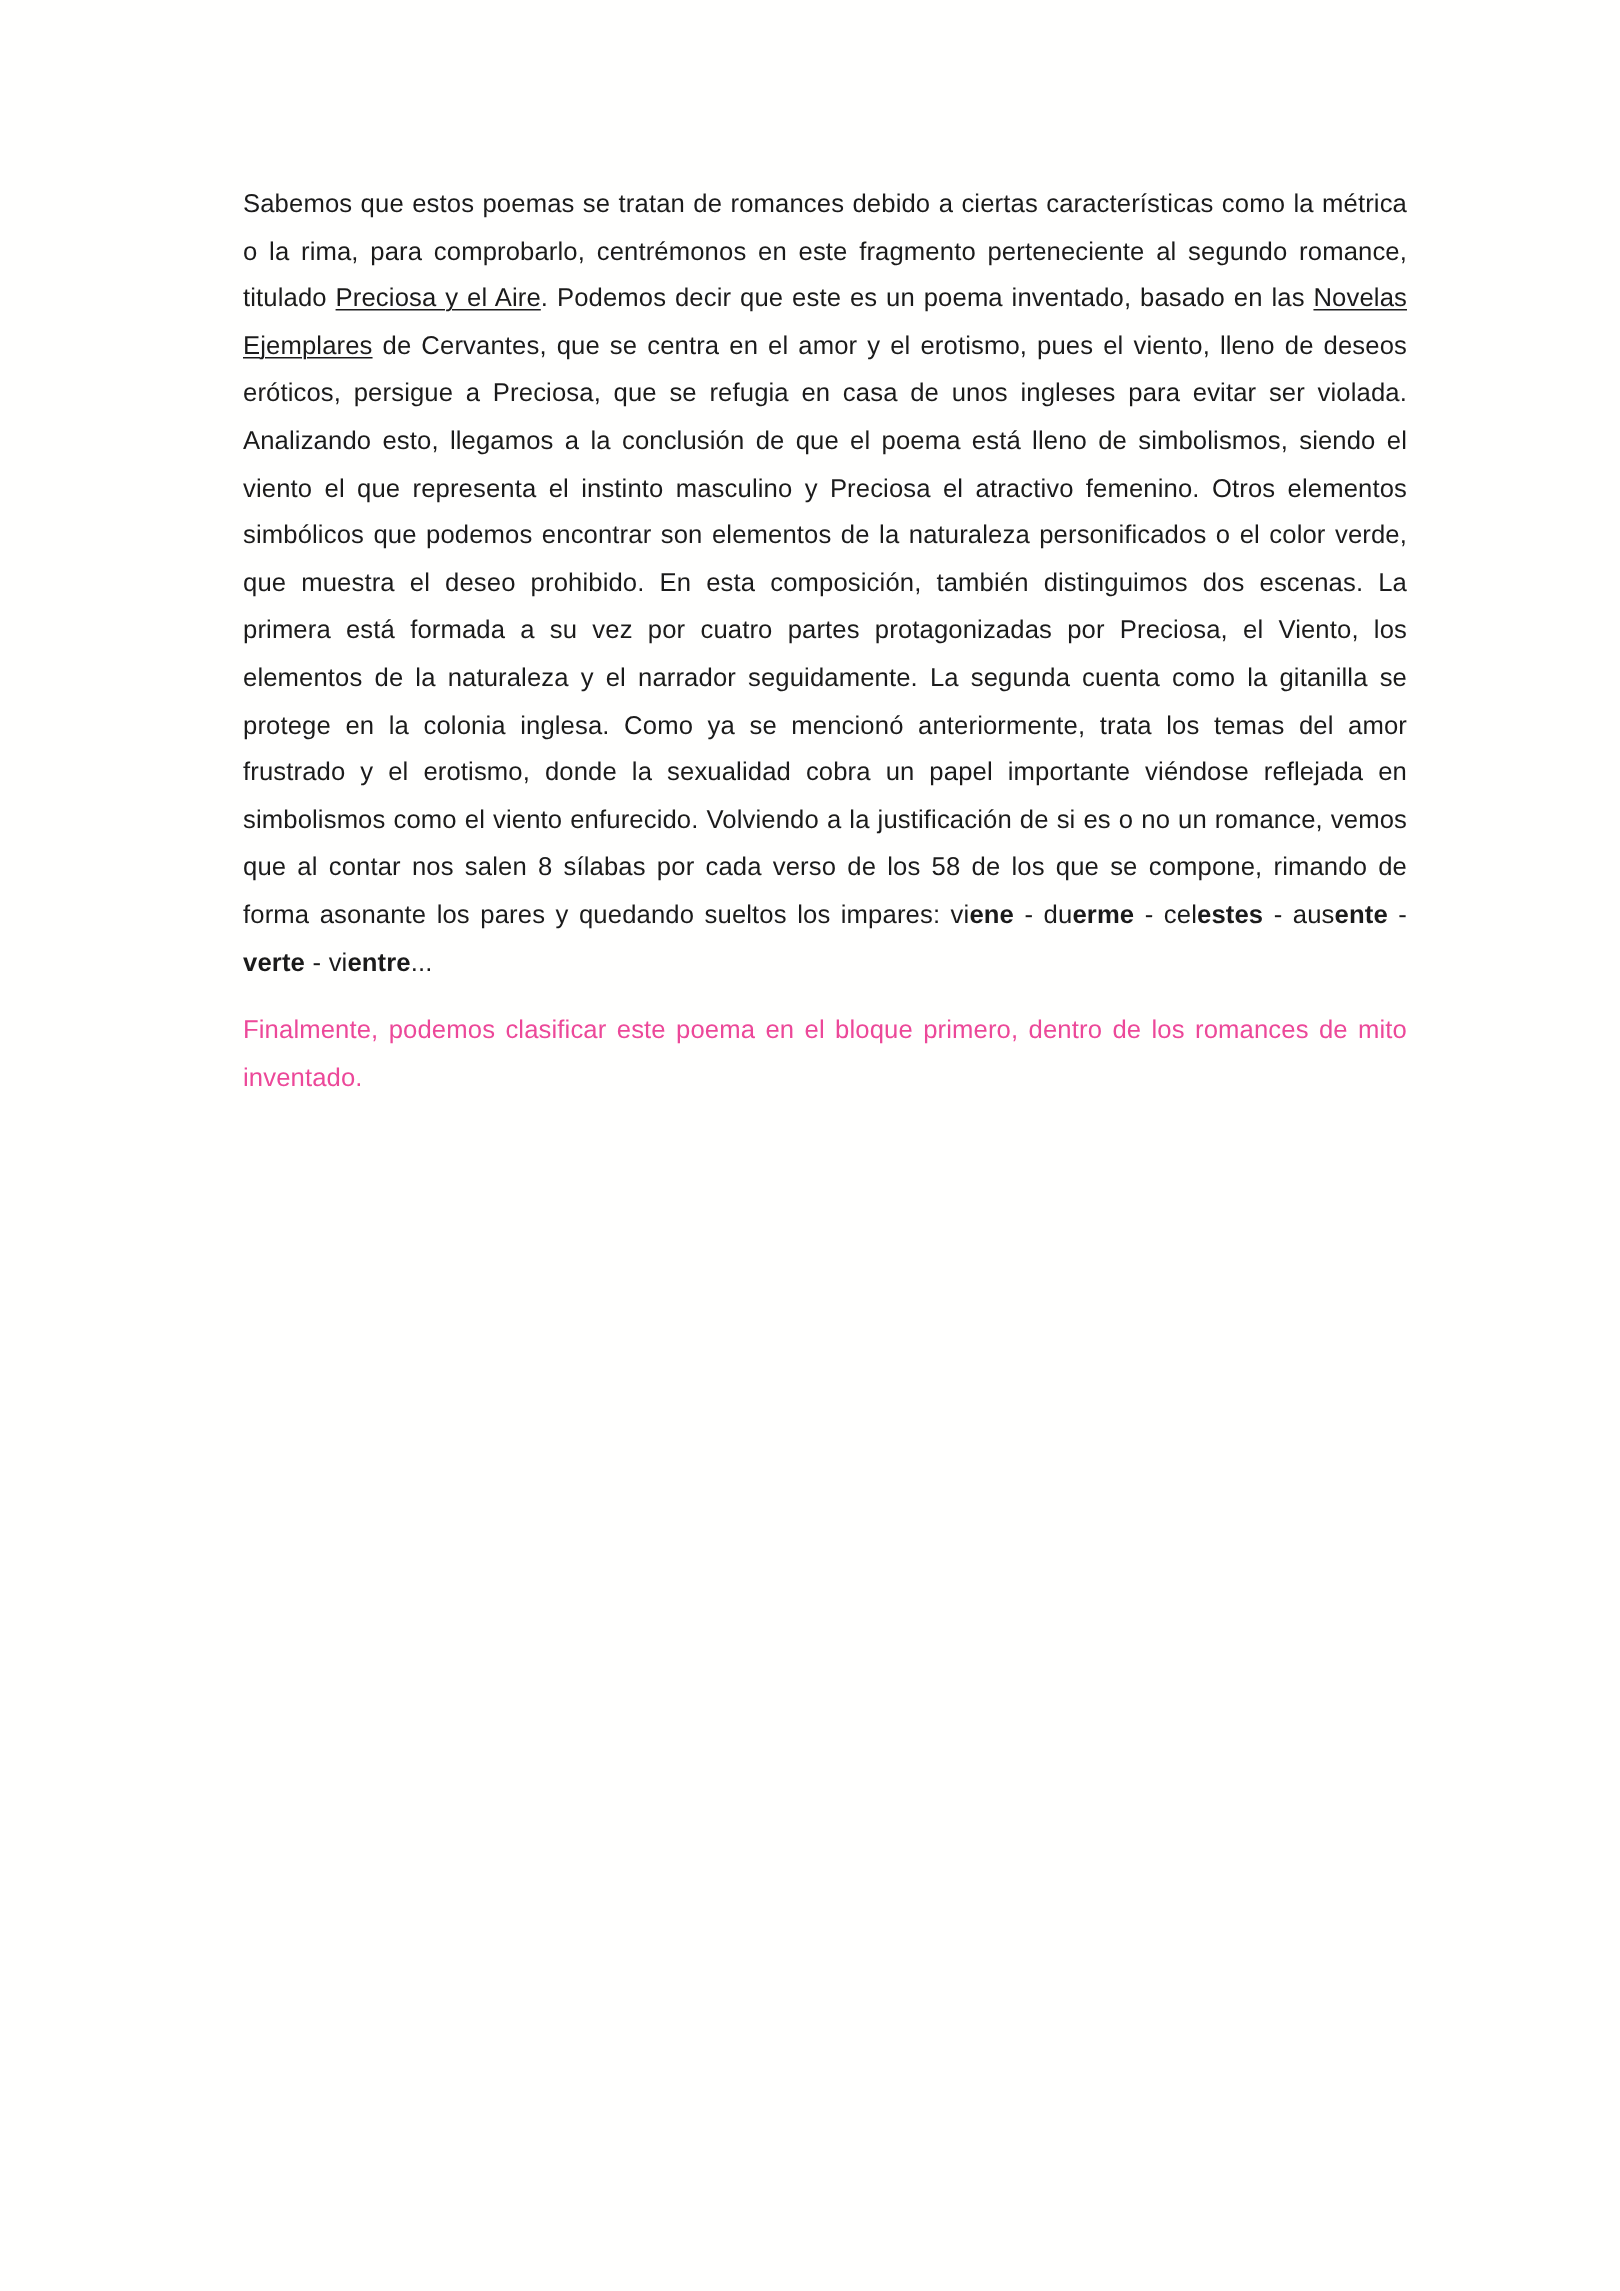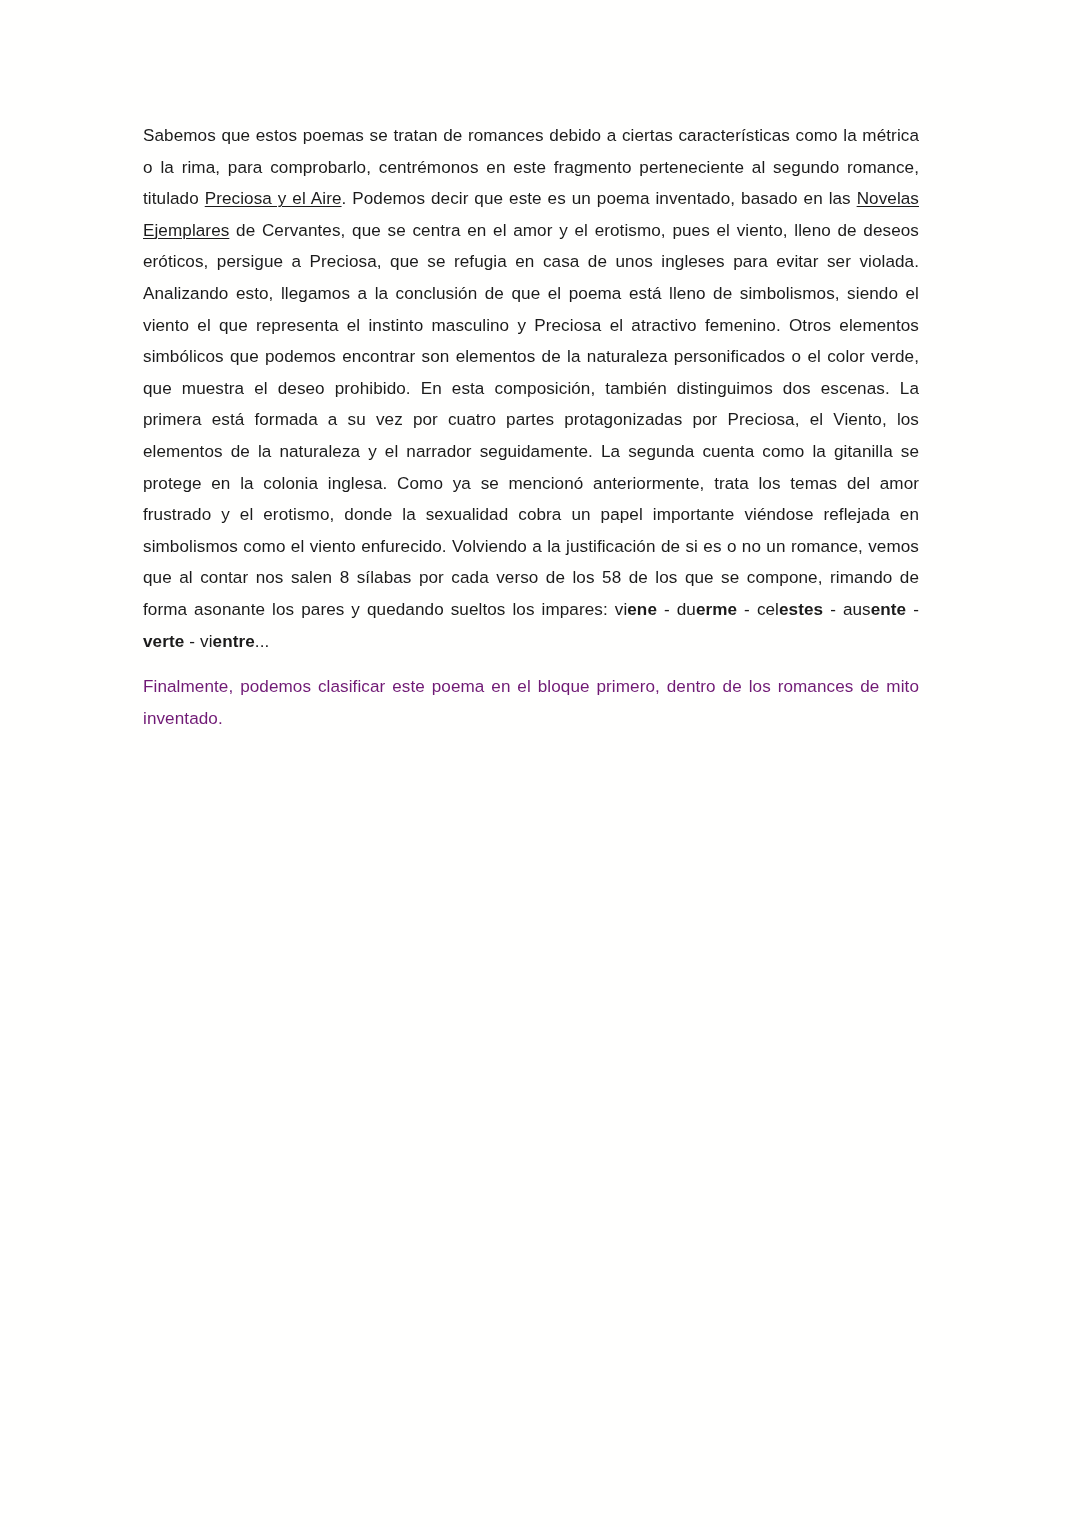--- a/index.html
+++ b/index.html
@@ -15,21 +15,21 @@
     height: 1527px;
     background: #fffffe;
     box-sizing: border-box;
     overflow: hidden;
     font-family: "Liberation Sans", "DejaVu Sans", sans-serif;
     -webkit-font-smoothing: antialiased;
   }
 
   .text-body {
     position: absolute;
-    left: 143px;
+    left: 162px;
     top: 120px;
     width: 776px;
   }
 
   .doc-paragraph {
     margin: 0 0 0 0;
     font-size: 17.1px;
     line-height: 31.6px;
     color: #1b1b1b;
     text-align: justify;
@@ -54,16 +54,16 @@
   }
 </style>
 </head>
 <body>
 
 <div class="page" style="background: rgb(255, 255, 254);">
   <div class="text-body">
 
     <p class="doc-paragraph" style="color: rgb(27, 27, 27);"><span>Sabemos que estos poemas se tratan de romances debido a ciertas características como la métrica o la rima, para comprobarlo, centrémonos en este fragmento perteneciente al segundo romance, titulado  </span><u>Preciosa y el Aire</u><span>. Podemos decir que este es un poema inventado, basado en las </span><u>Novelas Ejemplares</u><span> de Cervantes, que se centra en el amor y el erotismo, pues el viento, lleno de deseos eróticos, persigue a Preciosa, que se refugia en casa de unos ingleses para evitar ser violada. Analizando esto, llegamos a la conclusión de que el poema está lleno de simbolismos, siendo el viento el que representa el instinto masculino y Preciosa el atractivo femenino. Otros elementos simbólicos que podemos encontrar son elementos de la naturaleza personificados o el color verde, que muestra el deseo prohibido. En esta composición, también distinguimos dos escenas. La primera está formada a su vez por cuatro partes protagonizadas por Preciosa, el Viento, los elementos de la naturaleza y el narrador seguidamente. La segunda cuenta como la gitanilla se protege en la colonia inglesa. Como ya se mencionó anteriormente, trata los temas del amor frustrado y el erotismo, donde la sexualidad cobra un papel importante viéndose reflejada en simbolismos como el viento enfurecido. Volviendo a la justificación de si es o no un romance, vemos que al contar nos salen 8 sílabas por cada verso de los 58 de los que se compone, rimando de forma asonante los pares y quedando sueltos los impares: vi</span><b>ene</b><span> - du</span><b>erme</b><span> - cel</span><b>estes</b><span> - aus</span><b>ente</b><span> - </span><b>verte</b><span> - vi</span><b>entre</b><span>...</span></p>
 
-    <p class="doc-paragraph" style="color: #701a75;"><span>Finalmente, podemos clasificar este poema en el bloque primero, dentro de los romances de mito inventado.</span></p>
+    <p class="doc-paragraph" style="color: #ec4899;"><span>Finalmente, podemos clasificar este poema en el bloque primero, dentro de los romances de mito inventado.</span></p>
 
   </div>
 </div>
 
 </body></html>

